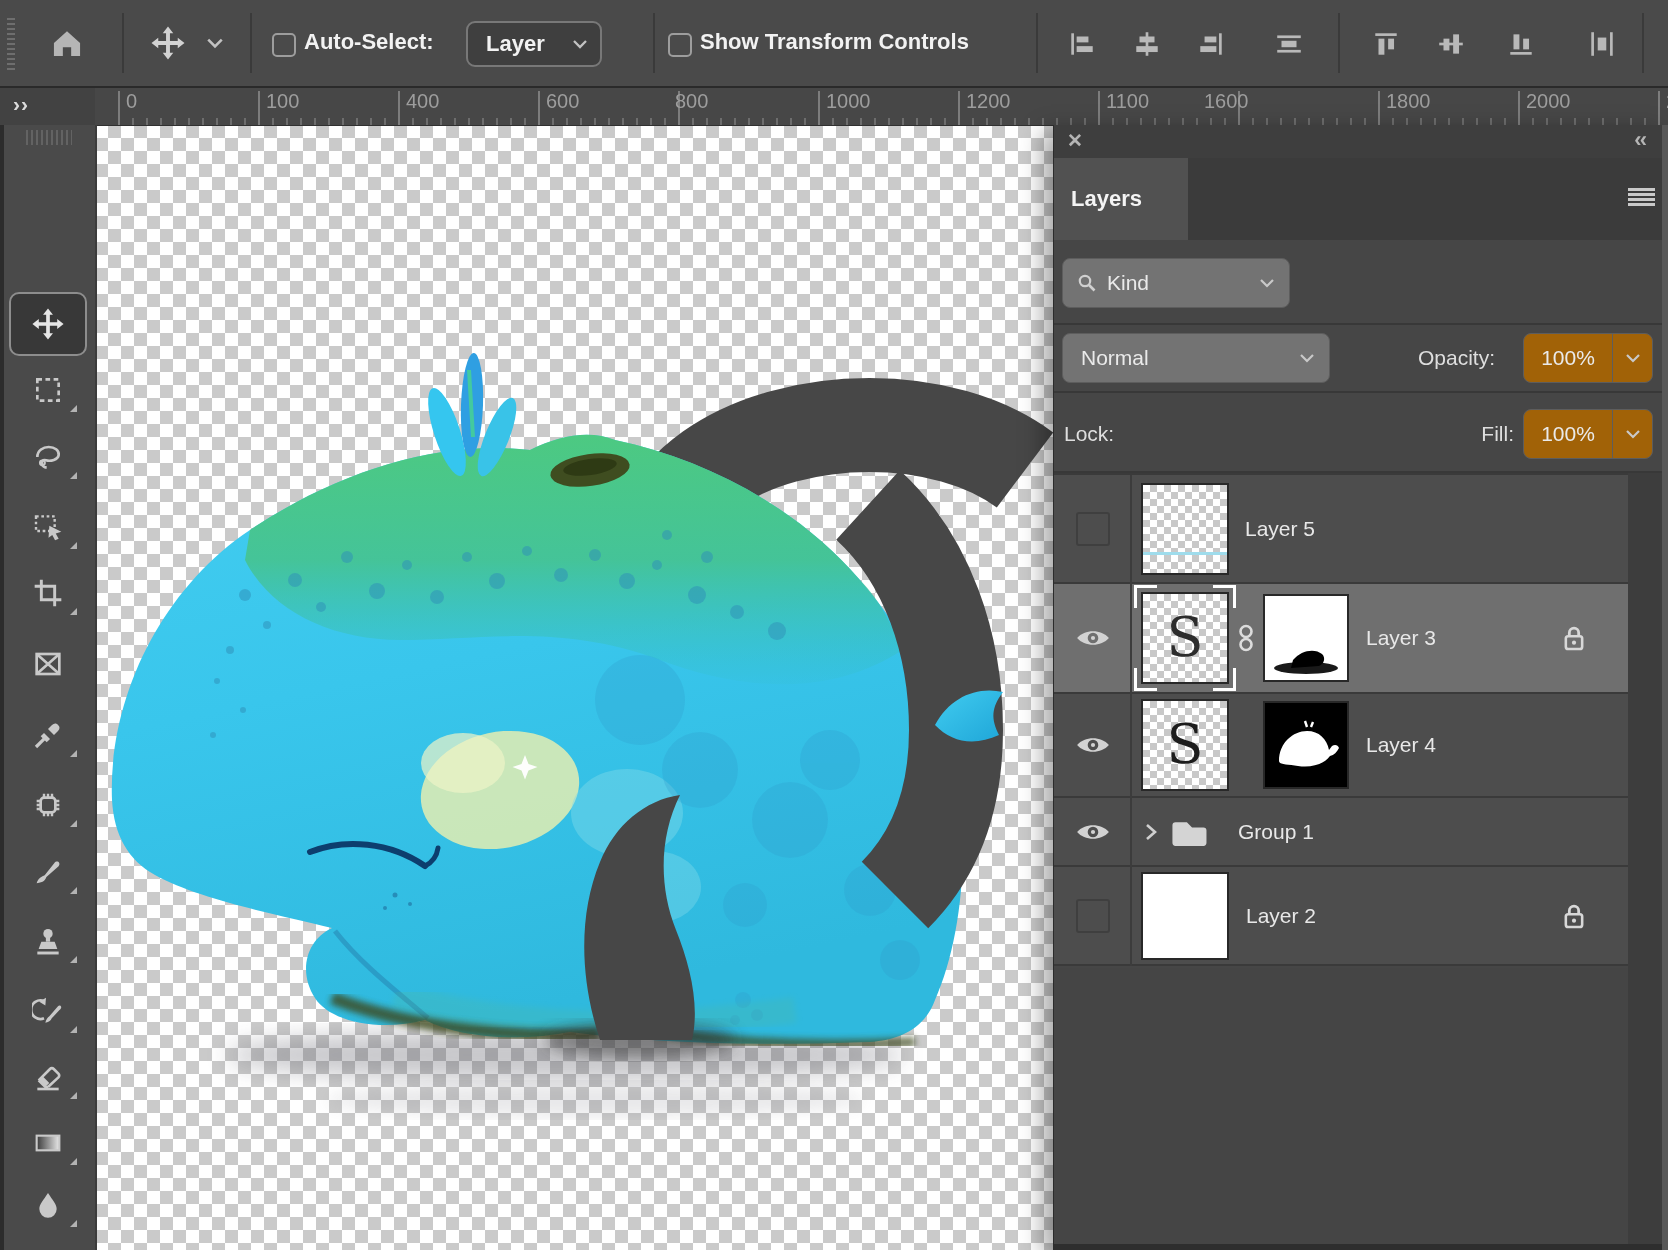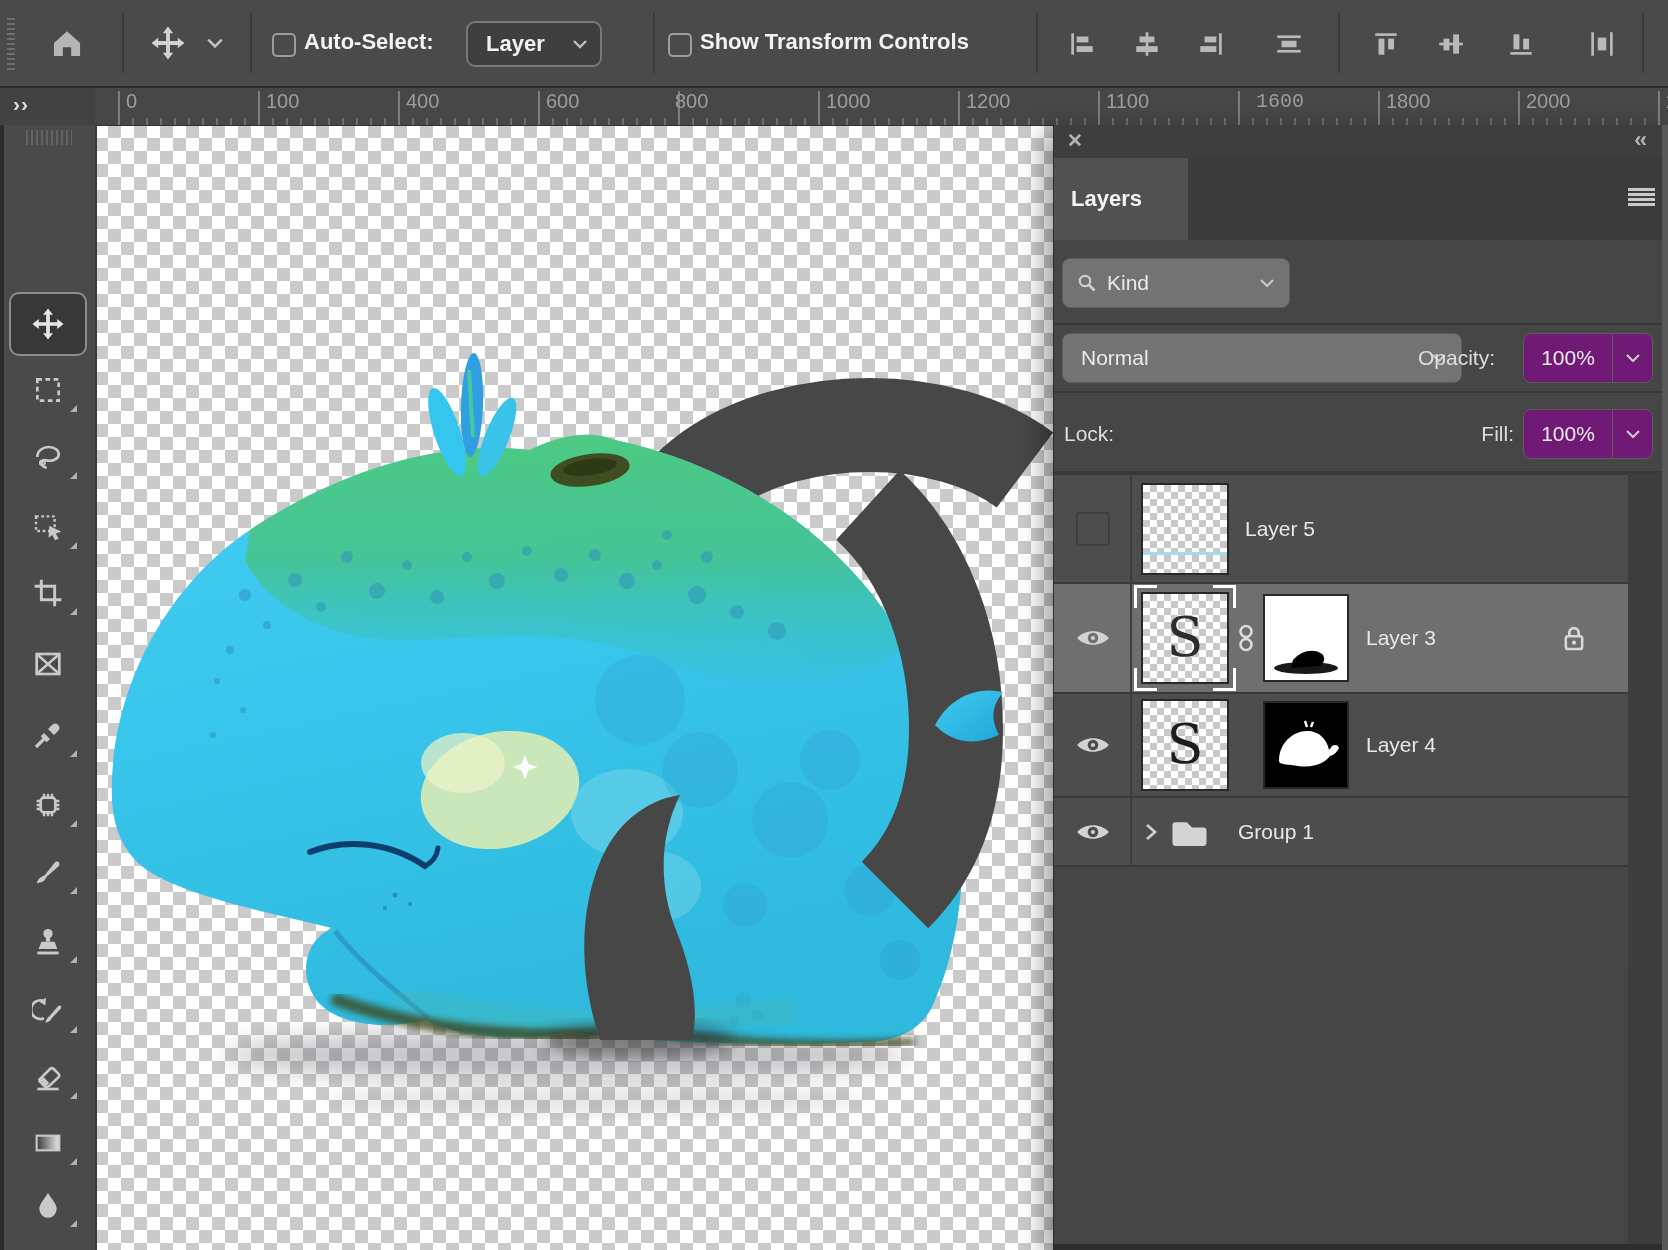--- a/index.html
+++ b/index.html
@@ -65,21 +65,21 @@
   .lp-tab span{font-size:22px;font-weight:700;color:#f4f4f4;}
   .lp-menu{position:absolute;left:574px;top:30px;width:27px;height:18px;
            background:repeating-linear-gradient(180deg,#c9c9c9 0 2.5px,transparent 2.5px 5px);}
   .lp-row-ctrl{position:absolute;left:0;width:609px;background:#464646;border-bottom:2px solid #383838;
                box-sizing:border-box;}
   .ctl-box{position:absolute;background:#737373;border:1px solid #5d5d5d;border-radius:8px;
            box-sizing:border-box;display:flex;align-items:center;}
   .ctl-box .txt{font-size:21px;color:#eaeaea;}
   .chev{width:16px;height:10px;flex:none;}
   .panel-label{position:absolute;font-size:21px;color:#dedede;white-space:nowrap;}
-  .valbox{position:absolute;width:130px;height:50px;background:#701a75;border:1px solid #5d5d5d;
+  .valbox{position:absolute;width:130px;height:50px;background:#a16207;border:1px solid #5d5d5d;
           border-radius:8px;box-sizing:border-box;display:flex;}
   .valbox .v{width:88px;display:flex;align-items:center;justify-content:center;font-size:21px;
              color:#eaeaea;border-right:1px solid #5d5d5d;}
   .valbox .c{flex:1;display:flex;align-items:center;justify-content:center;color:#c9c9c9;}
   .ficon{position:absolute;top:141px;width:34px;height:34px;color:#d4d4d4;display:flex;
          align-items:center;justify-content:center;}
   .toggle{position:absolute;left:577px;top:136px;width:26px;height:46px;border-radius:13px;
           background:#323232;border:1px solid #262626;box-sizing:border-box;}
   .toggle .knob{position:absolute;left:2px;top:2px;width:20px;height:20px;border-radius:50%;
           background:#f2f2f2;}
@@ -314,21 +314,21 @@
     <div class="tick-minor" style="left: 1017px;"></div>
     <div class="tick-minor" style="left: 1031px;"></div>
     <div class="tick-minor" style="left: 1045px;"></div>
     <div class="tick-minor" style="left: 1059px;"></div>
     <div class="tick-minor" style="left: 1073px;"></div>
     <div class="tick-minor" style="left: 1087px;"></div>
     <div class="tick-minor" style="left: 1101px;"></div>
     <div class="tick-minor" style="left: 1115px;"></div>
     <div class="tick-minor" style="left: 1129px;"></div>
     <div class="tick-major" style="left: 1143px;"></div>
-    <div class="tick-label" style="left: 1161px; font-family: Liberation Mono, monospace;">1600</div>
+    <div class="tick-label" style="left: 1109px;">1600</div>
     <div class="tick-minor" style="left: 1157px;"></div>
     <div class="tick-minor" style="left: 1171px;"></div>
     <div class="tick-minor" style="left: 1185px;"></div>
     <div class="tick-minor" style="left: 1199px;"></div>
     <div class="tick-minor" style="left: 1213px;"></div>
     <div class="tick-minor" style="left: 1227px;"></div>
     <div class="tick-minor" style="left: 1241px;"></div>
     <div class="tick-minor" style="left: 1255px;"></div>
     <div class="tick-minor" style="left: 1269px;"></div>
     <div class="tick-major" style="left: 1283px;"></div>
@@ -644,21 +644,21 @@
           <path d="M15.5,2.5 V8 H21" fill="none" stroke="currentColor" stroke-width="2"></path>
           <rect x="3" y="12.5" width="8.5" height="8.5" fill="currentColor"></rect>
         </svg>
     </div>
     <div class="toggle">
         <div class="knob"></div>
       </div>
   </div>
 
   <div class="lp-row-ctrl" style="top:200px;height:68px;">
-    <div class="ctl-box" style="left:8px;top:8px;width:400px;height:50px;padding:0 14px 0 18px;">
+    <div class="ctl-box" style="left:8px;top:8px;width:268px;height:50px;padding:0 14px 0 18px;">
       <span class="txt" style="flex:1;">Normal</span>
       <svg class="chev" viewBox="0 0 16 10">
           <polyline points="2,2 8,8 14,2" fill="none" stroke="#c9c9c9" stroke-width="2.2"></polyline>
         </svg>
     </div>
     <div class="panel-label" style="left:364px;top:21px;">Opacity:</div>
     <div class="valbox" style="left:469px;top:8px;">
       <div class="v">100%</div>
       <div class="c">
           <svg class="chev" viewBox="0 0 16 10">
@@ -802,19 +802,33 @@
           </svg>
       </span>
       <span class="g-folder">
         <svg width="42" height="33" viewBox="0 0 40 32">
             <path d="M2,10 a3,3 0 0 1 3,-3 h11 l5,5 h11 a3,3 0 0 1 3,3 v12 a3,3 0 0 1 -3,3 H5 a3,3 0 0 1 -3,-3 Z" fill="#d4d4d4"></path>
           </svg>
       </span>
       <span class="row-label" style="margin-left:26px;">Group 1</span>
     </div>
 
+    <div class="layer-row" style="height:99px;">
+      <div class="eye-cell">
+          <div class="eye-box"></div>
+        </div>
+      <div class="thumb white" style="height:84px;"></div>
+      <span class="row-label" style="margin-left:17px;">Layer 2</span>
+      <span class="row-lock">
+        <svg width="26" height="28" viewBox="0 0 22 24">
+            <path d="M7,10.5 V7.5 a4,4 0 0 1 8,0 V10.5" fill="none" stroke="#d8d8d8" stroke-width="2.4"></path>
+            <rect x="4" y="10.5" width="14" height="11" rx="2" fill="none" stroke="#d8d8d8" stroke-width="2.2"></rect>
+            <circle cx="11" cy="16" r="1.8" fill="#d8d8d8"></circle>
+          </svg>
+      </span>
+    </div>
   </div>
 
   <div class="rows-empty"></div>
   <div class="rows-gutter"></div>
   <div class="lp-bottom"></div>
   <div class="lp-edge"></div>
 </div>
 
 </body></html>

